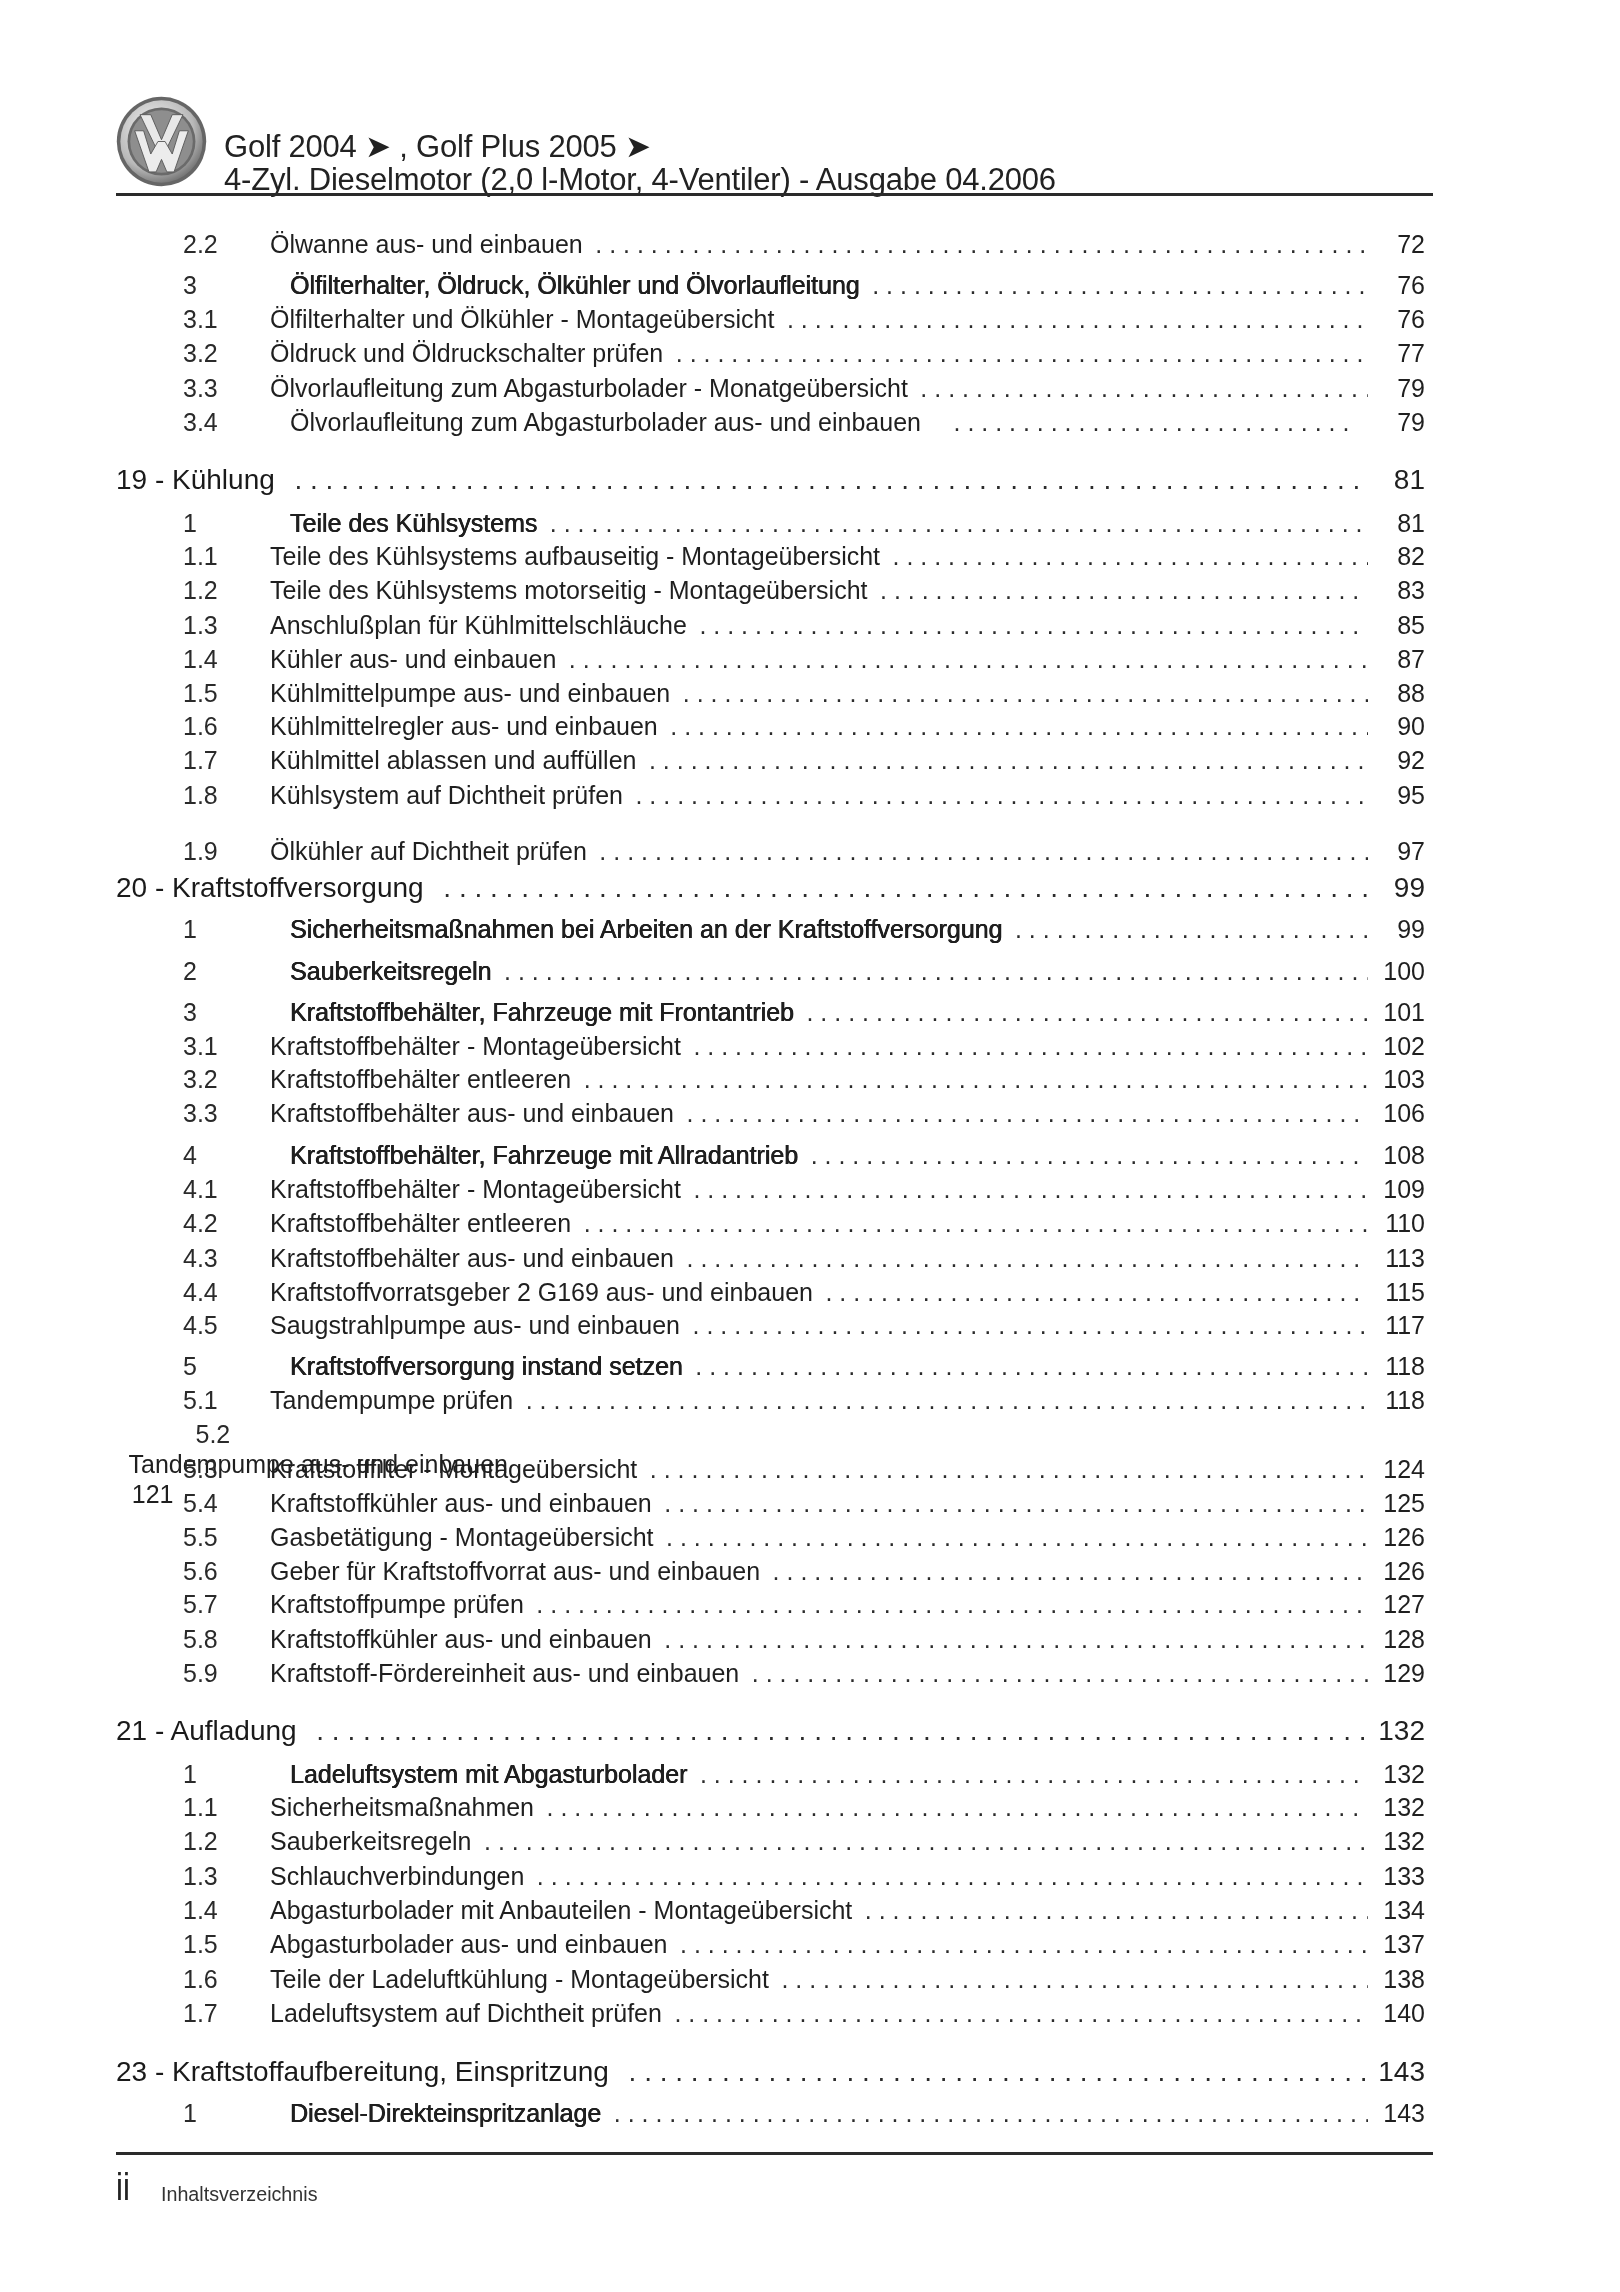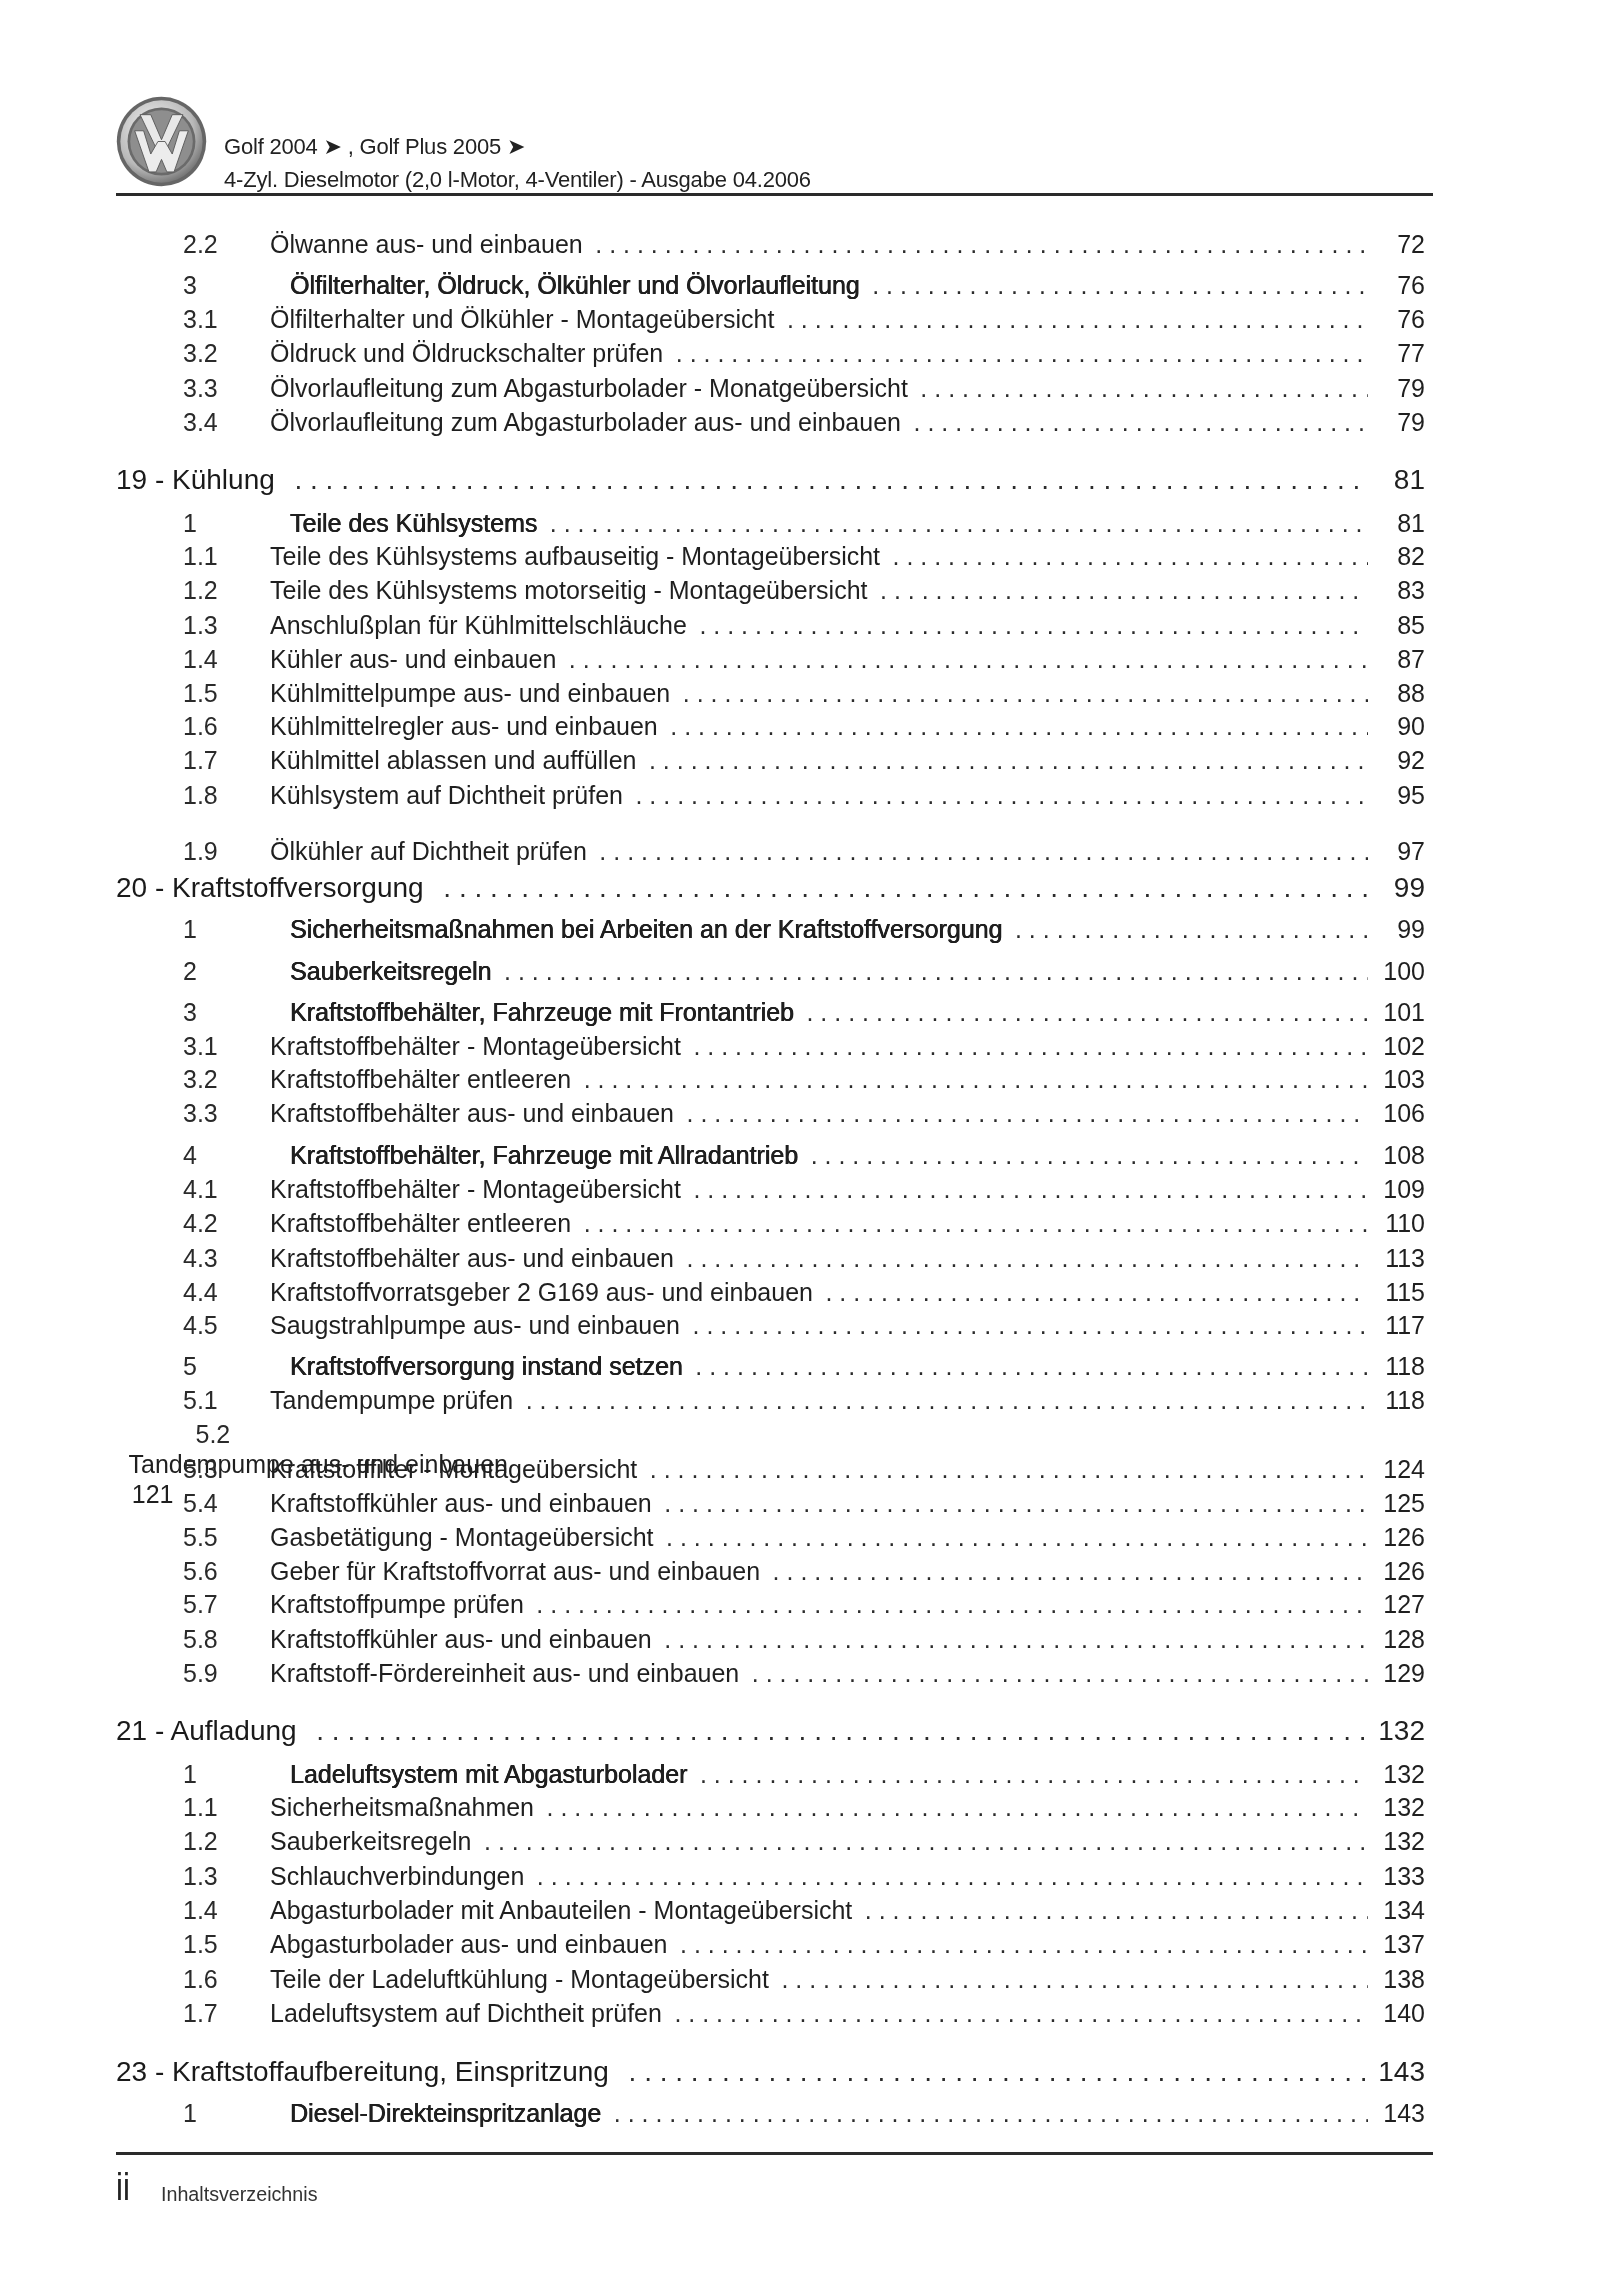--- a/index.html
+++ b/index.html
@@ -1,19 +1,19 @@
 <!DOCTYPE html>
 <html style="font-size:14.3px"><head>
 <meta charset="utf-8">
 <style>
   html, body { margin: 0; padding: 0; background: #ffffff; }
   body { width: 1620px; height: 2293px; position: relative; overflow: hidden;
          font-family: "Liberation Sans", "DejaVu Sans", sans-serif; color: #1f1f1f; }
   .logo { position: absolute; left: 115px; top: 95px; width: 93px; height: 93px; }
-  .hdr { position: absolute; left: 224px; font-size: 22px; line-height: 29px; color: #222; white-space: nowrap; letter-spacing: -0.2px; }
+  .hdr { position: absolute; left: 224px; font-size: 31px; line-height: 29px; color: #222; white-space: nowrap; letter-spacing: -0.2px; }
   .hdr1 { top: 132px; }
   .hdr2 { top: 165px; }
   .rule { position: absolute; left: 116px; width: 1317px; height: 2.7px; background: #2a2a2a; }
   .rule-top { top: 193px; }
   .rule-bottom { top: 2152px; }
   .row { position: absolute; left: 116px; width: 1309px; display: flex; align-items: baseline; white-space: nowrap; }
   .row .num { display: inline-block; }
   .row .title { display: inline-block; }
   .row .leader { flex: 1; overflow: hidden; margin: 0 12.5px; color: #2b2b2b; letter-spacing: 0; }
   .row .leader::before { content: ". . . . . . . . . . . . . . . . . . . . . . . . . . . . . . . . . . . . . . . . . . . . . . . . . . . . . . . . . . . . . . . . . . . . . . . . . . . . . . . . . . . . . . . . . . . . . . . . . . . . . . . . . . . . . . . . . . . . . . . . . . . ."; }
@@ -79,21 +79,21 @@
       <span class="title">Öldruck und Öldruckschalter prüfen</span>
       <span class="leader"></span>
       <span class="page">77</span>
     </div>
     <div class="row sec lvl2" style="top: 373px;">
       <span class="num">3.3</span>
       <span class="title">Ölvorlaufleitung zum Abgasturbolader - Monatgeübersicht</span>
       <span class="leader"></span>
       <span class="page">79</span>
     </div>
-    <div class="row sec lvl2" style="top: 407px;">
+    <div class="row sec lvl2" style="top: 407px; gap: 20px;">
       <span class="num">3.4</span>
       <span class="title">Ölvorlaufleitung zum Abgasturbolader aus- und einbauen</span>
       <span class="leader"></span>
       <span class="page">79</span>
     </div>
     <div class="row chap" style="top: 461px;">
       <span class="title">19 - Kühlung</span>
       <span class="leader"></span>
       <span class="page">81</span>
     </div>

